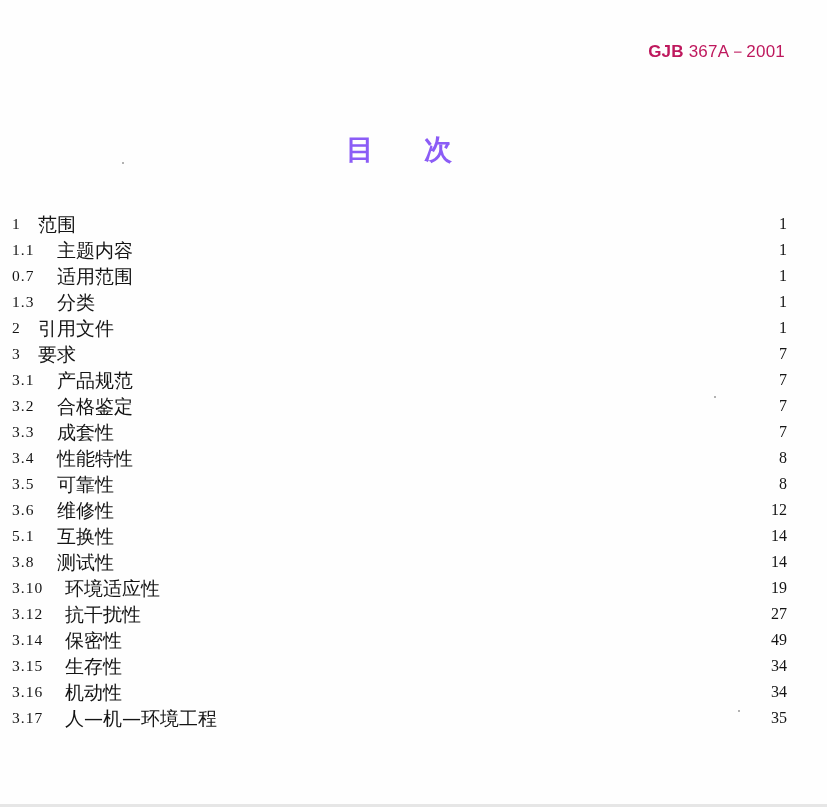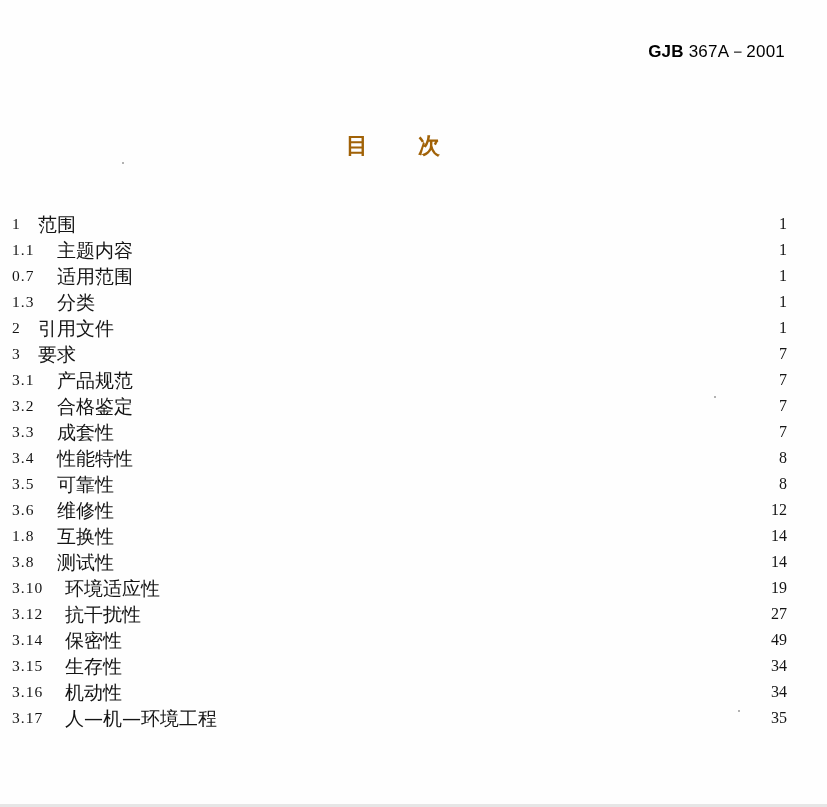--- a/index.html
+++ b/index.html
@@ -5,26 +5,26 @@
   html, body { margin:0; padding:0; }
   body {
     width:827px; height:807px; overflow:hidden; position:relative;
     background:#ffffff; color:#141414;
     font-family:"DejaVu Serif","Liberation Serif", serif;
   }
   .page { position:absolute; left:0; top:0; width:827px; height:807px; background:#fefefe; }
   .doc-code {
     position:absolute; right:42px; top:40px;
     font-family:"Liberation Sans","DejaVu Sans", sans-serif;
-    font-size:17px; font-weight:bold; letter-spacing:0.2px; color:#000000;
+    font-size:17px; font-weight:bold; letter-spacing:0.2px; color:#be185d;
   }
   .doc-code .num { font-weight:normal; }
   .toc-title {
     position:absolute; top:131px; left:346px;
-    font-family:"DejaVu Sans", sans-serif; font-weight:bold; font-size:22px; color:#a16207;
+    font-family:"DejaVu Sans", sans-serif; font-weight:bold; font-size:28px; color:#8b5cf6;
     letter-spacing:50px;
   }
   .toc { position:absolute; left:0; top:211px; width:827px; }
   .row {
     position:relative; height:26px; line-height:26px; font-size:15px;
   }
   .row .num {
     position:absolute; left:12px; font-family:"Liberation Serif","DejaVu Serif", serif;
     font-size:15.5px; letter-spacing:1px;
   }
@@ -126,21 +126,21 @@
         <span class="page-no">8</span>
       </div>
       <div class="row lvl2">
         <span class="leader" style="left: 105px;"></span>
         <span class="num">3.6</span>
         <span class="title">维修性</span>
         <span class="page-no">12</span>
       </div>
       <div class="row lvl2">
         <span class="leader" style="left: 105px;"></span>
-        <span class="num">1.8</span>
+        <span class="num">5.1</span>
         <span class="title">互换性</span>
         <span class="page-no">14</span>
       </div>
       <div class="row lvl2">
         <span class="leader" style="left: 105px;"></span>
         <span class="num">3.8</span>
         <span class="title">测试性</span>
         <span class="page-no">14</span>
       </div>
       <div class="row lvl2w">

